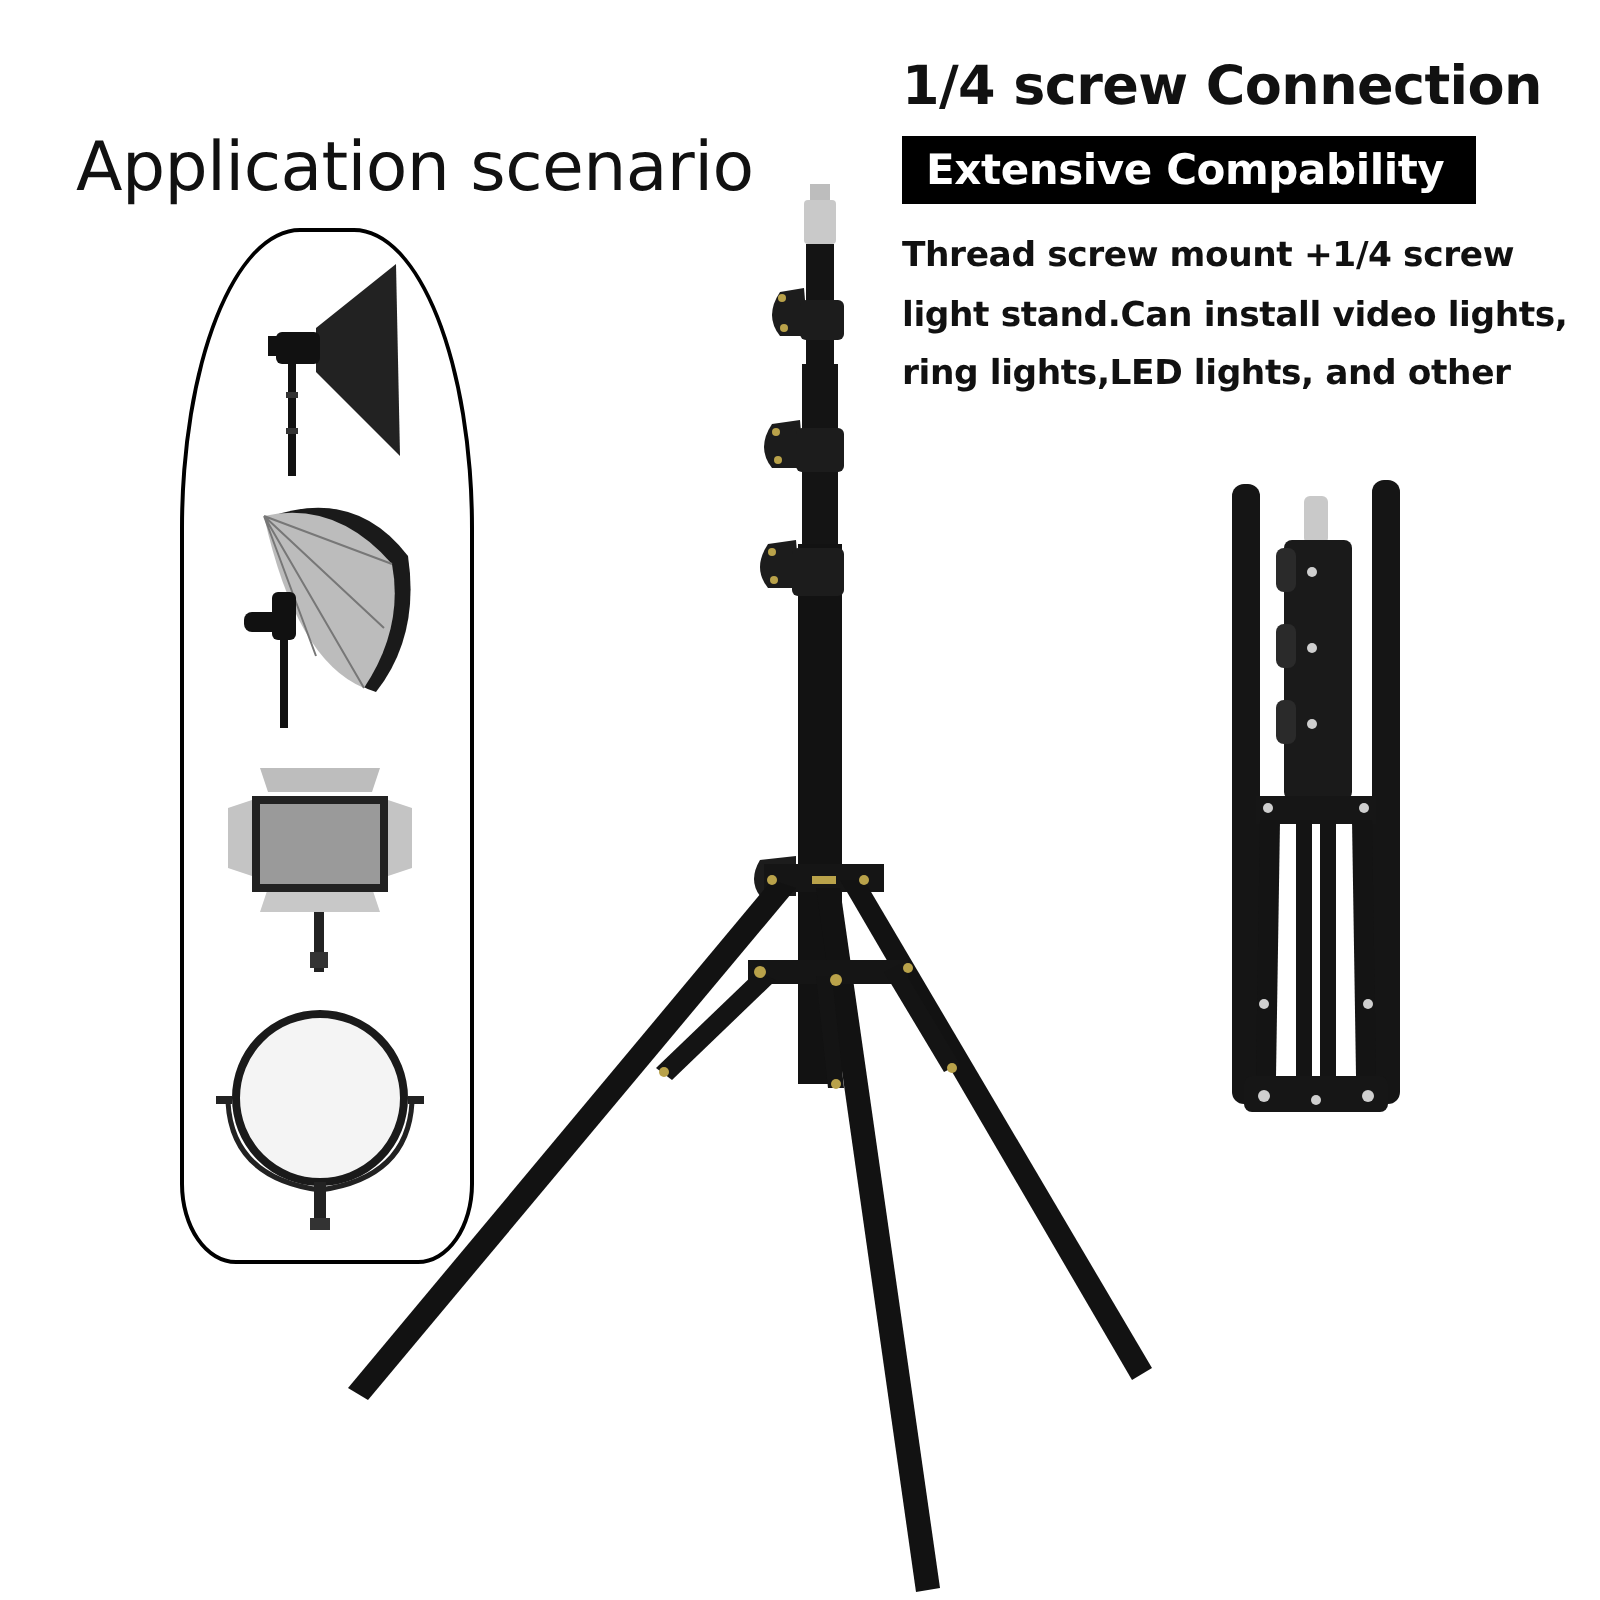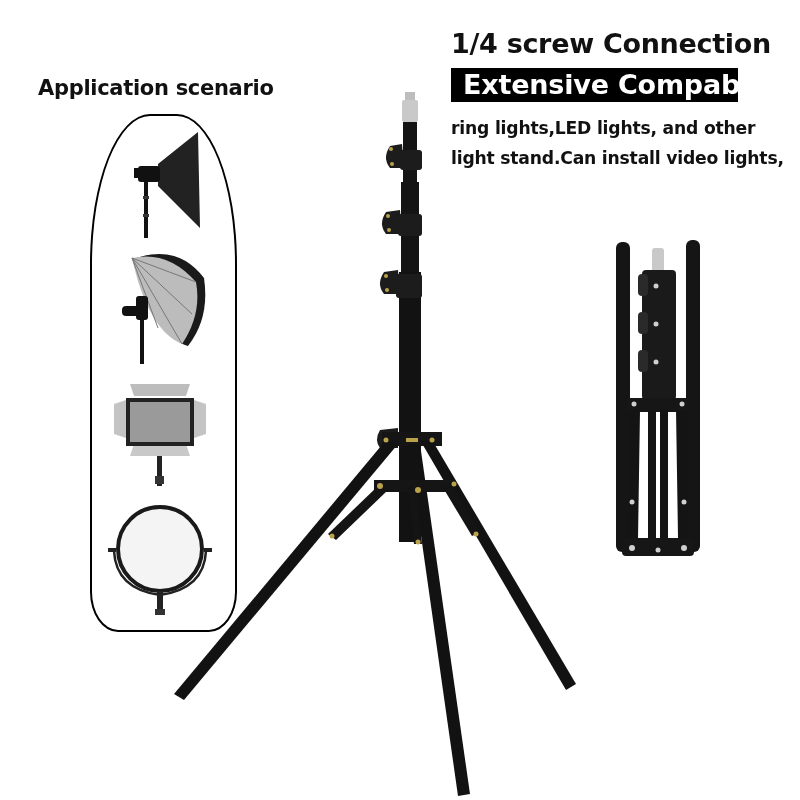--- a/index.html
+++ b/index.html
@@ -4,30 +4,30 @@
   <style>
     html, body { margin: 0; padding: 0; }
     body {
       width: 800px; height: 800px; position: relative; overflow: hidden;
       background: #ffffff;
       font-family: "DejaVu Sans", sans-serif;
       color: #111111;
     }
     .abs { position: absolute; }
     .left-title {
-      left: 38px; top: 76px; font-size: 21px; font-weight: bold; letter-spacing: -0.3px;
+      left: 38px; top: 64px; font-size: 34px; font-weight: normal; letter-spacing: -0.3px;
       white-space: nowrap;
     }
     .right-title {
       left: 451px; top: 28px; font-size: 27px; font-weight: bold; letter-spacing: -0.3px;
       white-space: nowrap;
     }
     .badge {
       left: 451px; top: 68px; width: 287px; height: 34px; background: #000000; color: #ffffff;
-      font-size: 27px; font-weight: bold; line-height: 34px; padding-left: 12px; box-sizing: border-box;
+      font-size: 21px; font-weight: bold; line-height: 34px; padding-left: 12px; box-sizing: border-box;
       white-space: nowrap; letter-spacing: -0.2px;
     }
     .desc {
       left: 451px; top: 114px; width: 345px; font-size: 17.2px; font-weight: bold; line-height: 29.5px;
       letter-spacing: -0.2px;
     }
     .desc span { display: block; white-space: nowrap; }
     .scenario-frame {
       left: 90px; top: 114px; width: 147px; height: 518px;
       border: 2px solid #000; border-radius: 60px 60px 28px 28px / 150px 150px 40px 40px;
@@ -37,22 +37,23 @@
   </style>
 </head>
 <body>
 
 <div class="abs left-title">Application scenario</div>
 
 <div class="abs right-title">1/4 screw Connection</div>
 <div class="abs badge">Extensive Compability</div>
 
 <div class="abs desc">
+  <span>Thread screw mount +1/4 screw</span>
+  <span>light stand.Can install video lights,</span>
   <span>ring lights,LED lights, and other</span>
-  <span>light stand.Can install video lights,</span>
 </div>
 
 <div class="abs scenario-frame"></div>
 
 <svg style="left:130px;top:126px;" width="80" height="115" viewBox="0 0 80 115">
   <polygon points="28,38 68,6 70,102 28,60" fill="#222"></polygon>
   <rect x="8" y="40" width="22" height="16" rx="3" fill="#111"></rect>
   <rect x="4" y="42" width="6" height="10" fill="#111"></rect>
   <rect x="14" y="56" width="4" height="56" fill="#111"></rect>
   <rect x="13" y="70" width="6" height="3" fill="#333"></rect>

